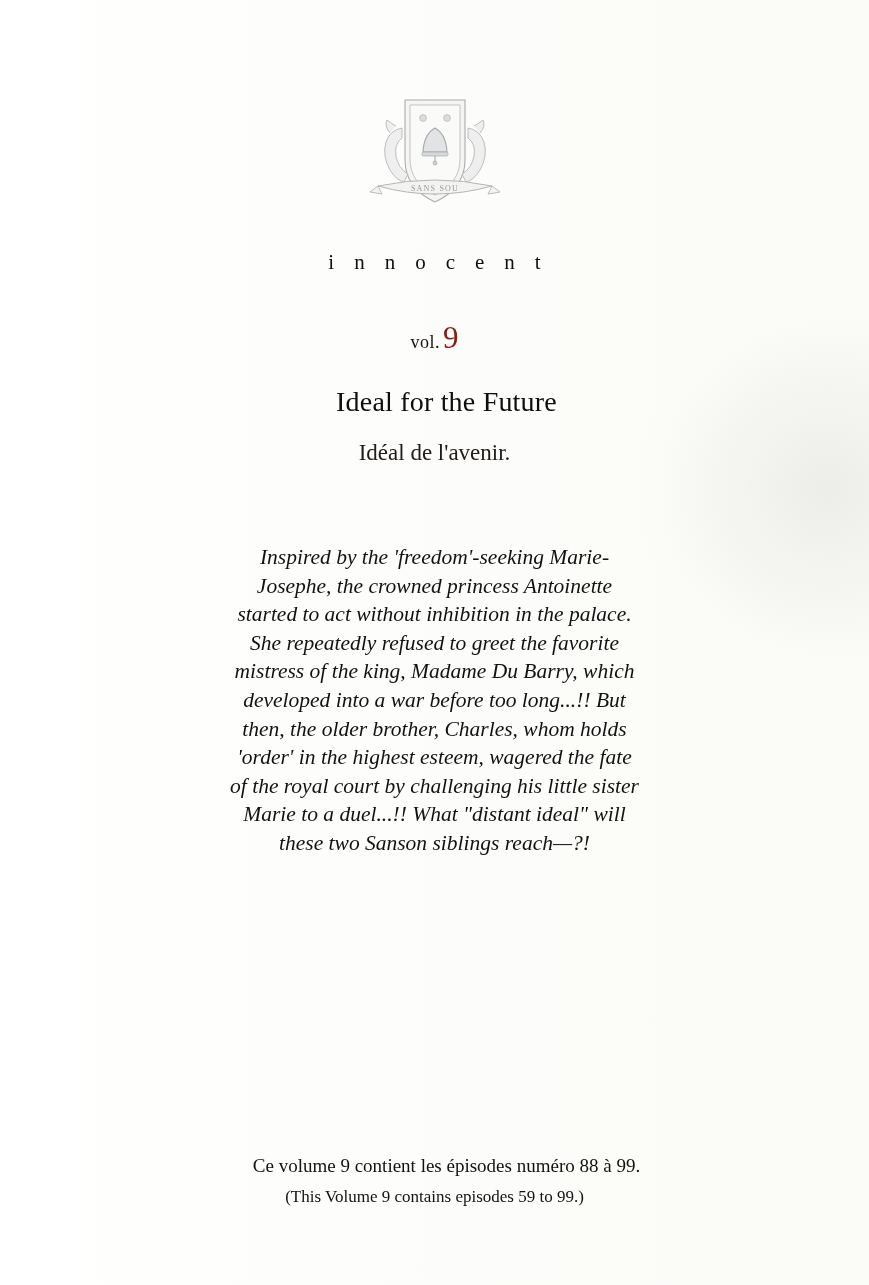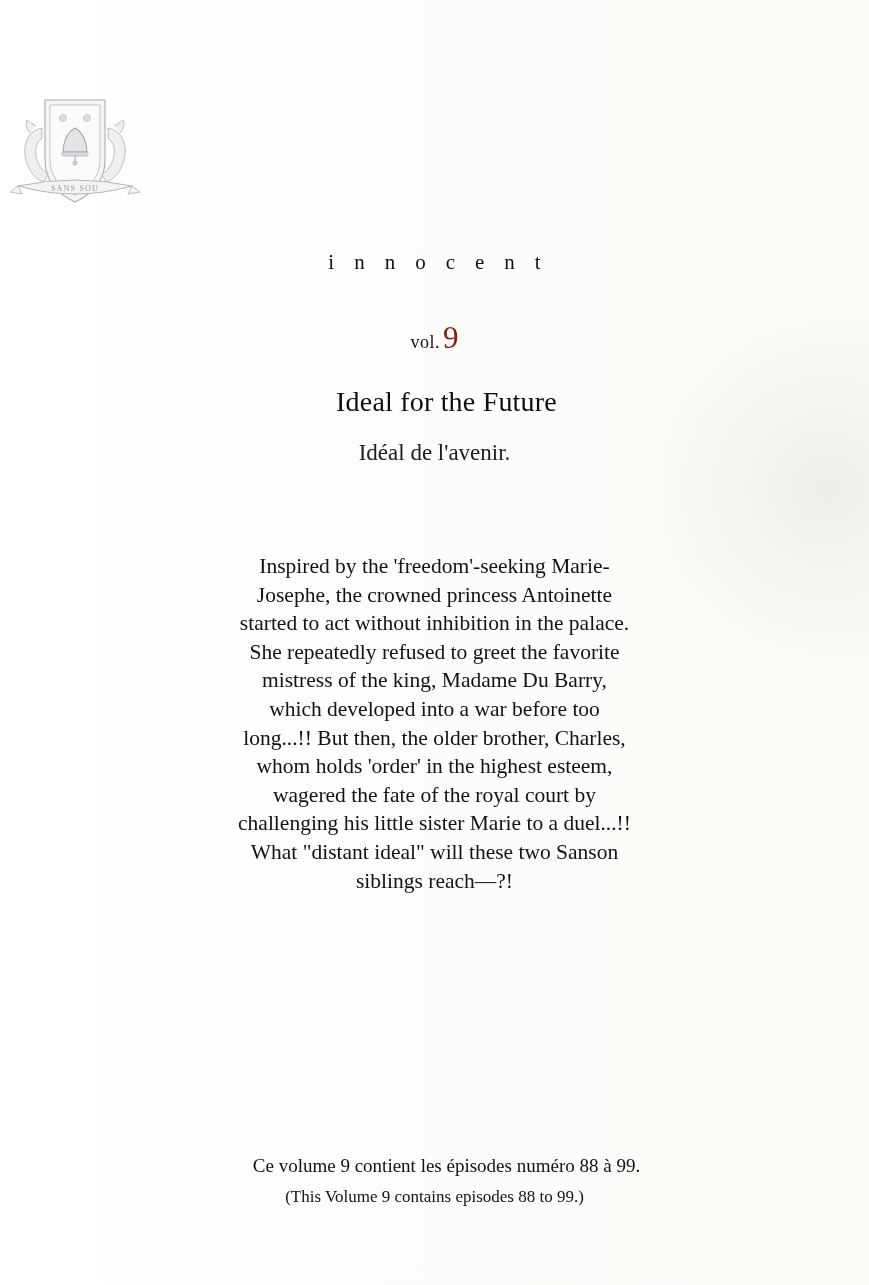--- a/index.html
+++ b/index.html
@@ -22,20 +22,21 @@
     background:
       radial-gradient(ellipse at 95% 38%, rgba(225,225,220,0.55) 0%, rgba(253,253,251,0) 16%),
       linear-gradient(to right, #ffffff 0%, #fdfdfb 40%, #fbfbf8 100%);
   }
   .crest-wrap {
     position: absolute;
     top: 78px;
     left: 0;
     right: 0;
     display: flex;
+    justify-content: center;
   }
   .crest {
     width: 150px;
     height: 140px;
     opacity: 0.72;
   }
   .series-title {
     position: absolute;
     top: 250px;
     left: 0;
@@ -91,21 +92,22 @@
     top: 536px;
     left: 50%;
     transform: translateX(-50%);
     width: 430px;
     text-align: center;
     font-size: 21.5px;
     line-height: 28.6px;
     color: #141210;
   }
   .synopsis p {
-    margin: 16px;
+    margin: 7px;
+    font-style: italic;
   }
   .footer {
     position: absolute;
     top: 1155px;
     left: 0;
     right: 0;
     text-align: center;
   }
   .footer-fr {
     font-size: 19px;
@@ -160,16 +162,16 @@
 
   <div class="chapter-title">Ideal for the Future</div>
   <div class="chapter-subtitle">Idéal de l'avenir.</div>
 
   <div class="synopsis">
     <p>Inspired by the 'freedom'-seeking Marie-Josephe, the crowned princess Antoinette started to act without inhibition in the palace. She repeatedly refused to greet the favorite mistress of the king, Madame Du Barry, which developed into a war before too long...!! But then, the older brother, Charles, whom holds 'order' in the highest esteem, wagered the fate of the royal court by challenging his little sister Marie to a duel...!! What "distant ideal" will these two Sanson siblings reach—?!</p>
   </div>
 
   <div class="footer">
     <div class="footer-fr">Ce volume 9 contient les épisodes numéro 88 à 99.</div>
-    <div class="footer-en">(This Volume 9 contains episodes 88 to 99.)</div>
+    <div class="footer-en">(This Volume 9 contains episodes 59 to 99.)</div>
   </div>
 
 </div>
 
 </body></html>

